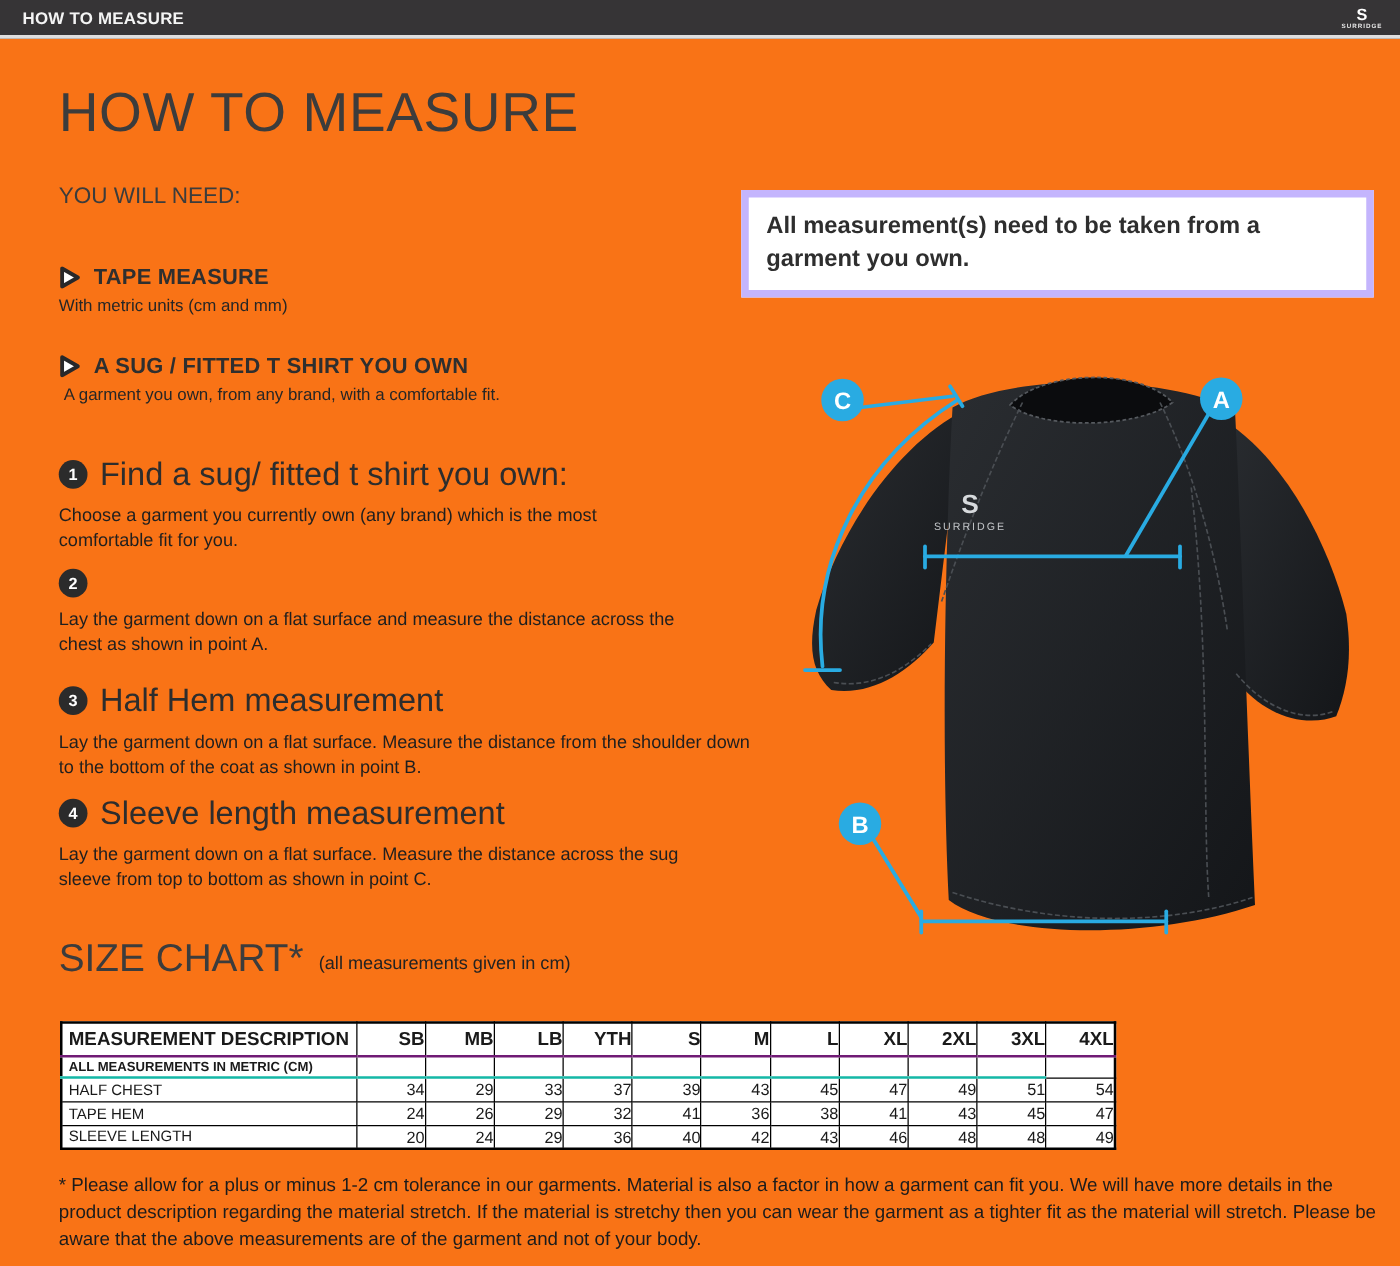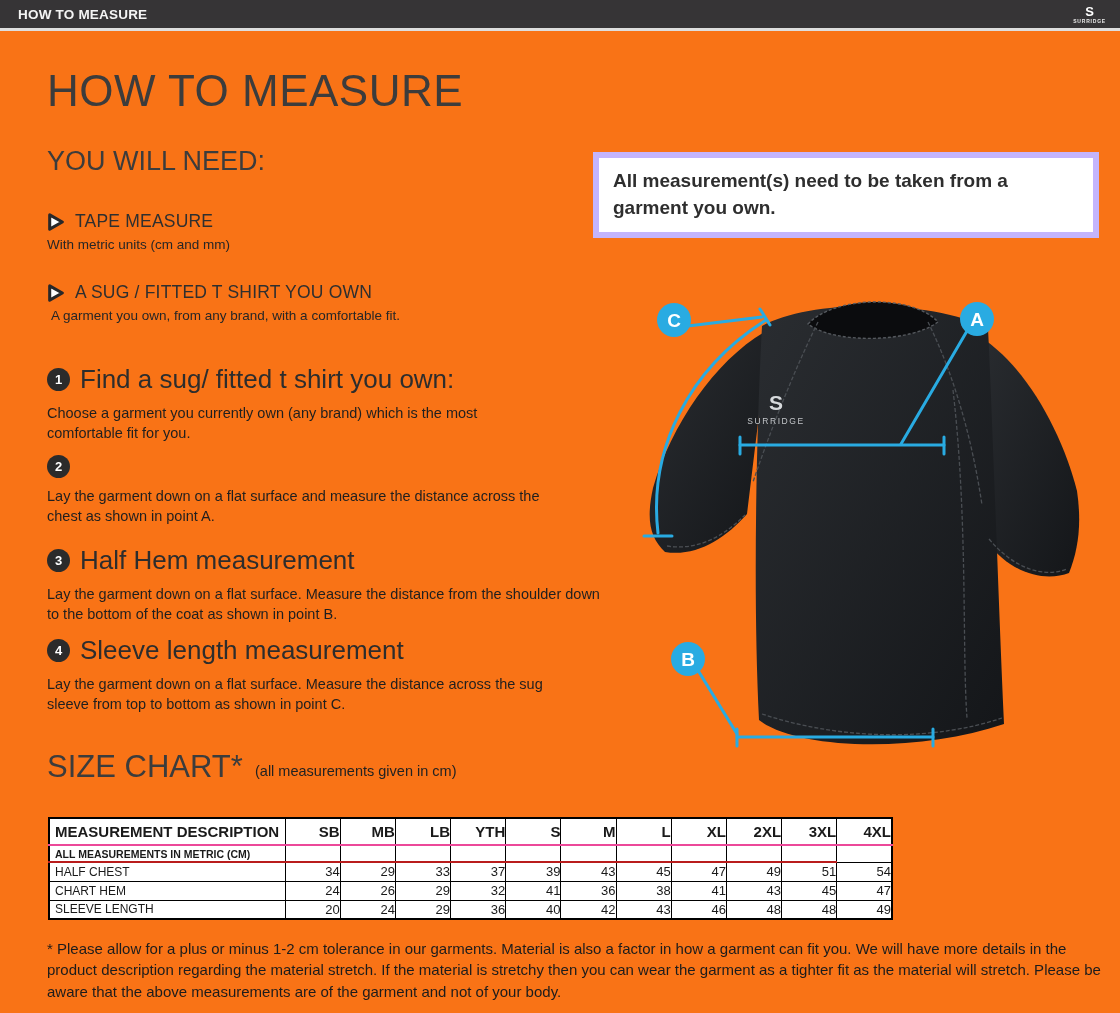--- a/index.html
+++ b/index.html
@@ -23,27 +23,27 @@
   .topbar-logo .mark { color:#fff; font-weight:bold; font-size:13px; }
   .topbar-logo .word { color:#e8e8e8; font-size:5px; letter-spacing:0.8px; font-weight:bold; margin-top:1px; }
 
   
   .h1 {
     position:absolute; left:47px; top:66px;
     font-size:44px; font-weight:400; color:#3c3c3c; letter-spacing:0.5px;
   }
   .h2 {
     position:absolute; left:47px; top:146px;
-    font-size:27px; font-weight:400; color:#3c3c3c;
+    font-size:18px; font-weight:400; color:#3c3c3c;
   }
 
   
   .need-item { position:absolute; left:47px; }
   .need-item .row { display:flex; align-items:center; gap:10px; }
-  .need-title { font-size:17.5px; color:#2f2f2f; font-weight:400; letter-spacing:0.2px;text-align:right; }
+  .need-title { font-size:17.5px; color:#2f2f2f; font-weight:700; letter-spacing:0.2px;text-align:right; }
   .need-sub { font-size:13.5px; color:#262626; margin-top:5px; }
   .tri-icon { width:18px; height:18px; flex:0 0 auto; }
 
   
   .step { position:absolute; left:47px; }
   .step-head { display:flex; align-items:center; gap:10px; }
   .step-num {
     width:23px; height:23px; border-radius:50%; background:#2b2b2b; color:#fff;
     font-size:13px; font-weight:bold; display:flex; align-items:center; justify-content:center;
     flex:0 0 auto;
@@ -67,24 +67,24 @@
 
   table.size-chart {
     position:absolute; left:48px; top:817px; width:845px;
     border-collapse:collapse; table-layout:fixed;
     border:2px solid #000; background:#fff;
   }
   table.size-chart th, table.size-chart td {
     border:1px solid #000; text-align:right; vertical-align:middle;
     overflow:hidden; white-space:nowrap;
   }
-  table.size-chart th { height:27px; font-size:15px; font-weight:bold; color:#1a1a1a; border-bottom:2px solid #ec4899; }
+  table.size-chart th { height:27px; font-size:15px; font-weight:bold; color:#1a1a1a; border-bottom:2px solid #701a75; }
   table.size-chart th.desc, table.size-chart td.desc { text-align:left; padding-left:5px; }
   table.size-chart col.c-desc { width:28%; }
-  tr.metric td { height:17px; font-size:10.5px; font-weight:bold; color:#1a1a1a; border-bottom:2px solid #b91c1c; }
+  tr.metric td { height:17px; font-size:10.5px; font-weight:bold; color:#1a1a1a; border-bottom:2px solid #14b8a6; }
   tr.data td { height:19px; font-size:13px; color:#1a1a1a; }
   tr.data td.desc { font-size:12px; }
 
   
   .footnote {
     position:absolute; left:47px; top:938px; width:1062px;
     font-size:15px; color:#1c1c1c; line-height:1.42;
   }
 </style>
 </head>
@@ -270,21 +270,21 @@
         <td>37</td>
         <td>39</td>
         <td>43</td>
         <td>45</td>
         <td>47</td>
         <td>49</td>
         <td>51</td>
         <td>54</td>
       </tr>
       <tr class="data">
-        <td class="desc">CHART HEM</td>
+        <td class="desc">TAPE HEM</td>
         <td>24</td>
         <td>26</td>
         <td>29</td>
         <td>32</td>
         <td>41</td>
         <td>36</td>
         <td>38</td>
         <td>41</td>
         <td>43</td>
         <td>45</td>

